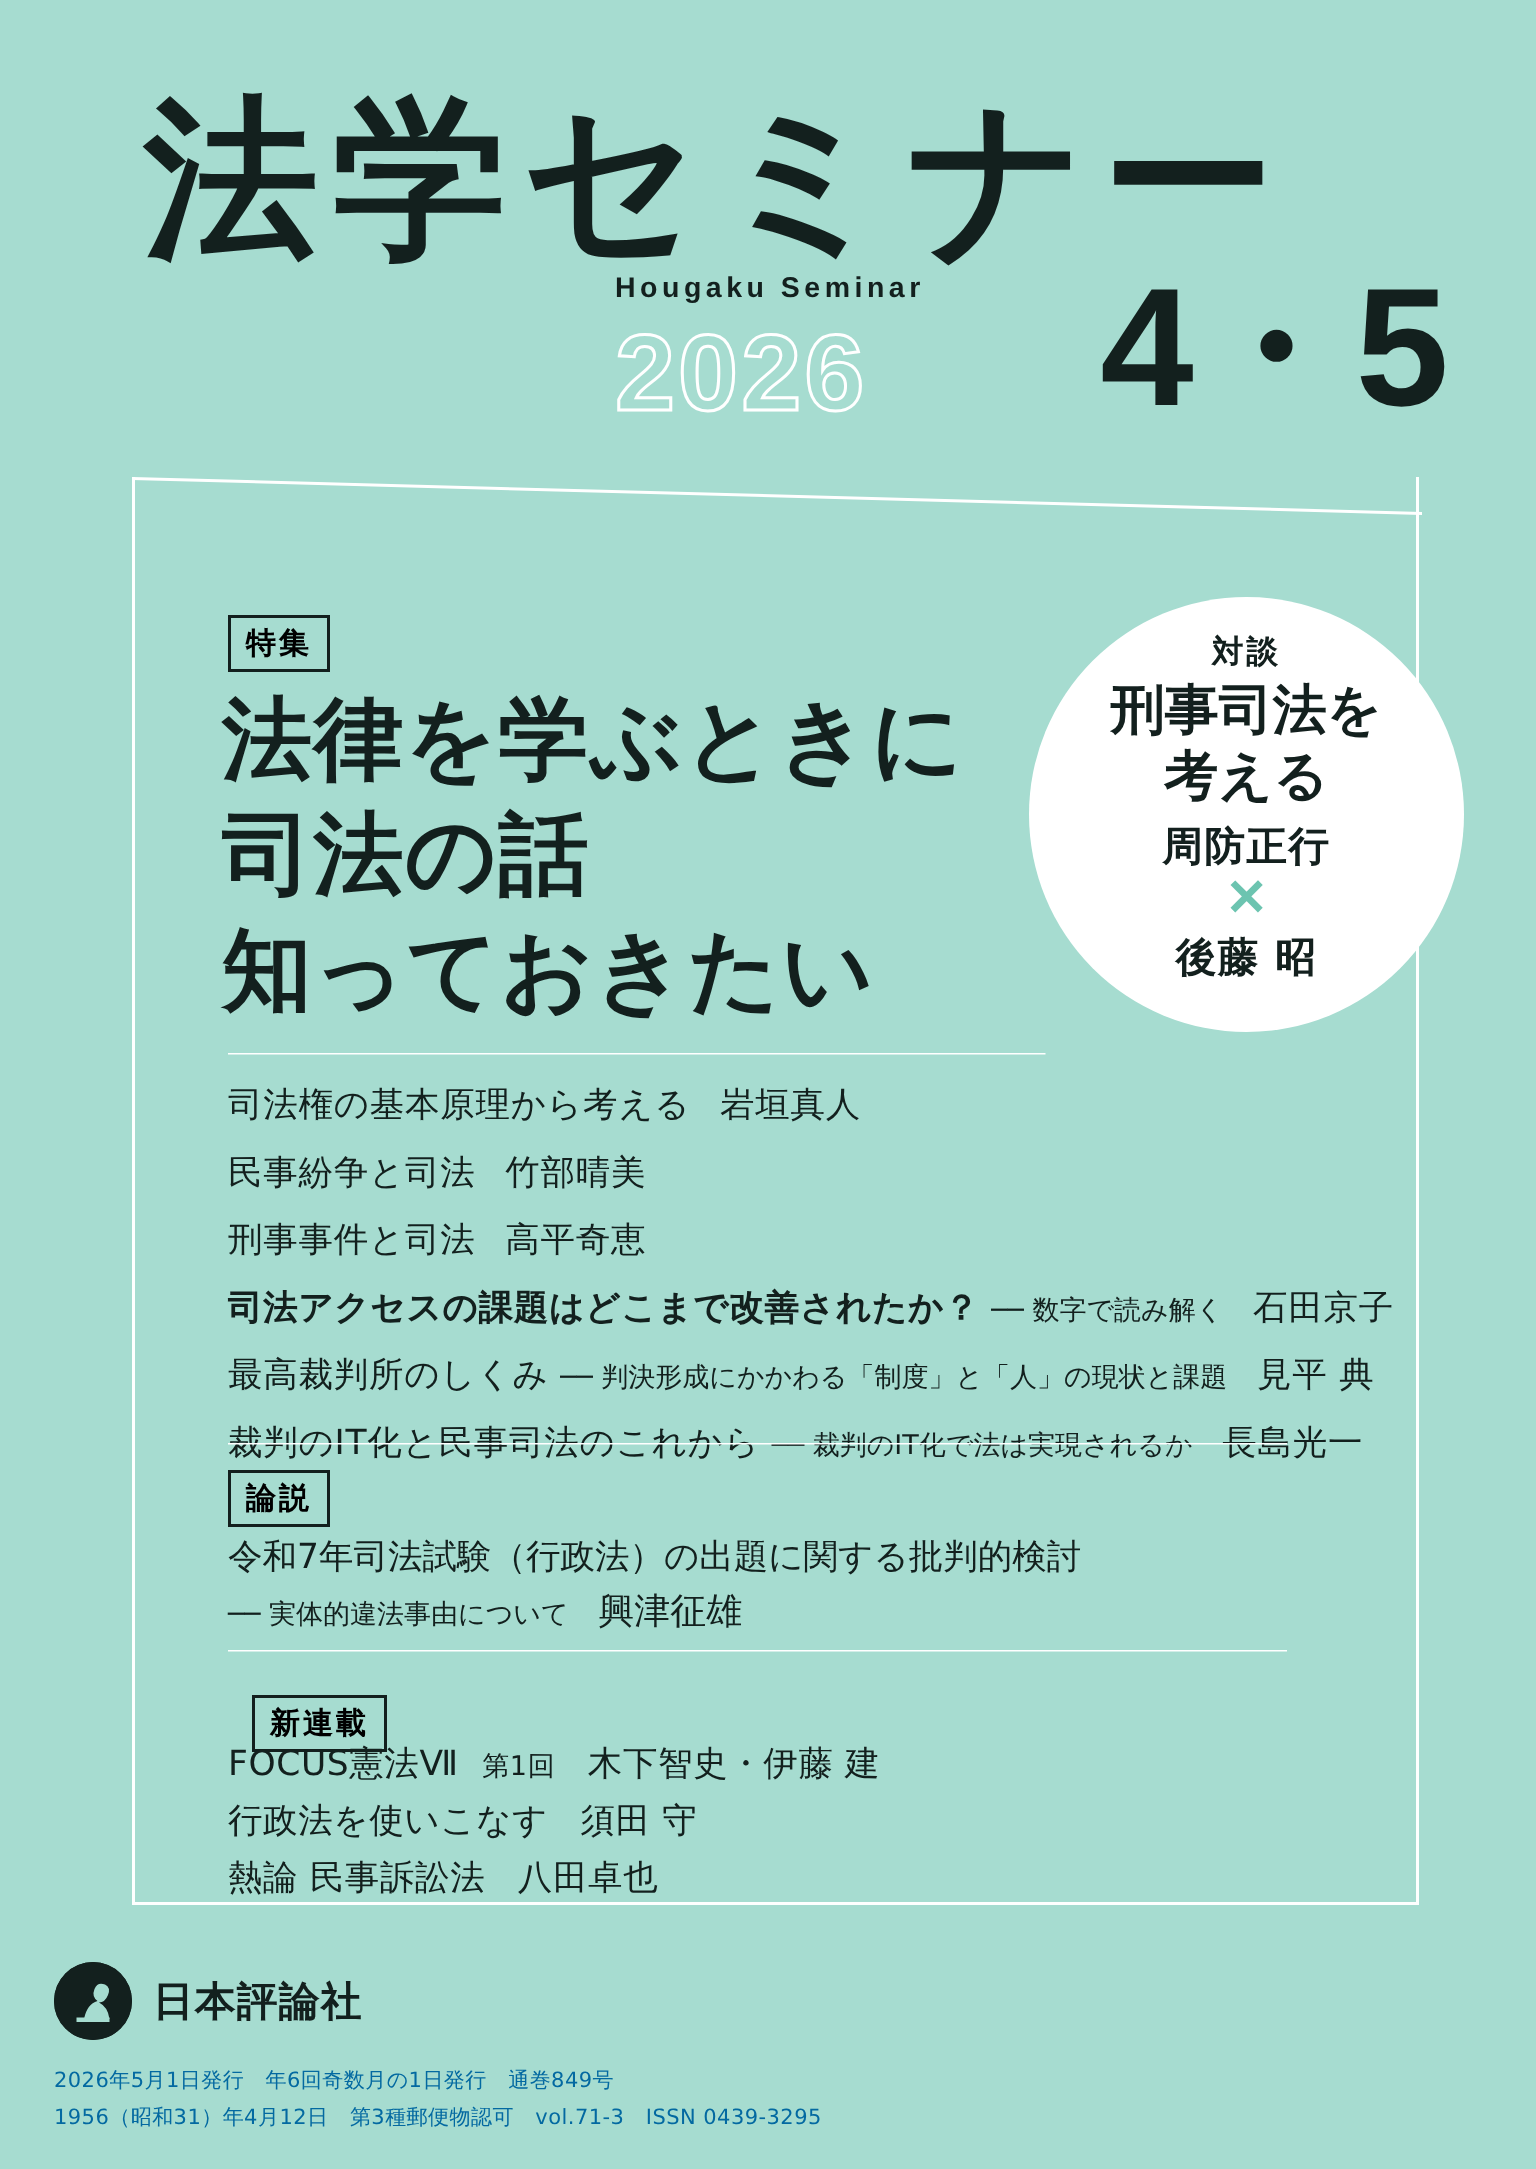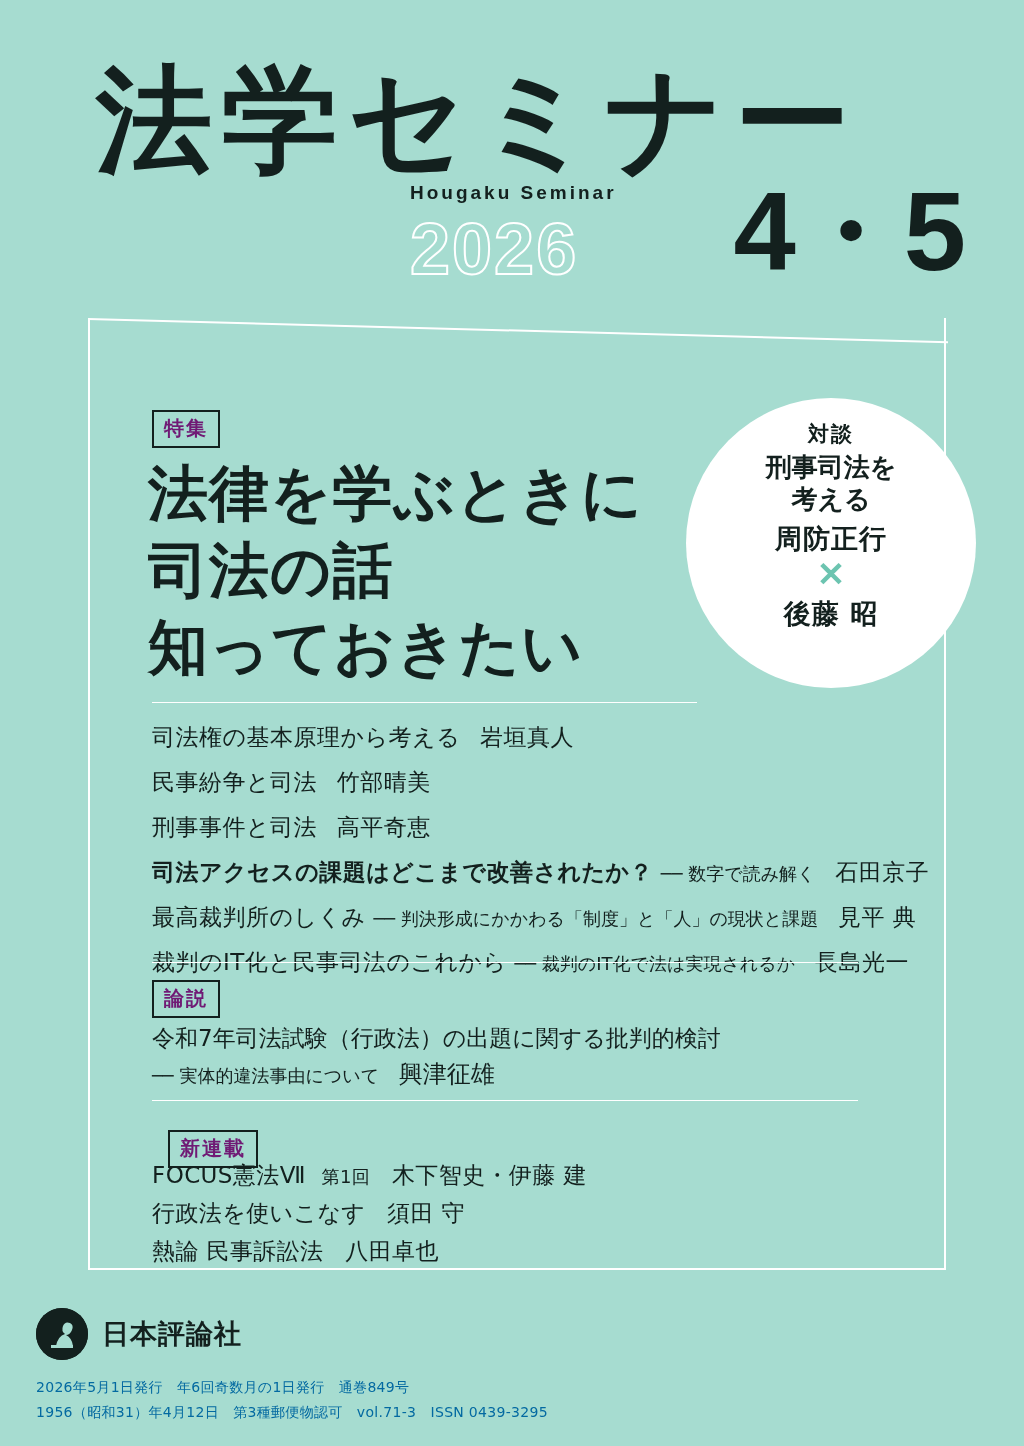--- a/index.html
+++ b/index.html
@@ -100,21 +100,21 @@
     transform-origin: left top;
     transform: rotate(1.55deg);
   }
   
   .tag {
     display: inline-block;
     border: 2px solid #13201e;
     padding: 3px 10px 4px 10px;
     font-size: 20px;
     font-weight: bold;
-    color: #701a75;
+    color: #000000;
     font-family: "DejaVu Sans", sans-serif;
     letter-spacing: 2px;
     background: transparent;
   }
   .feature-tag-wrap {
     position: absolute;
     left: 152px;
     top: 410px;
   }
   .feature-title {
@@ -144,21 +144,21 @@
   }
   .talk-label {
     font-family: "DejaVu Sans", sans-serif;
     font-size: 21px;
     font-weight: bold;
     color: #13201e;
     letter-spacing: 2px;
   }
   .talk-title {
     font-family: "DejaVu Sans", sans-serif;
-    font-size: 26px;
+    font-size: 36px;
     font-weight: bold;
     color: #13201e;
     line-height: 1.22;
     letter-spacing: 0px;
     margin-top: 4px;
   }
   .talk-person {
     font-family: "DejaVu Sans", sans-serif;
     font-size: 27px;
     font-weight: bold;

